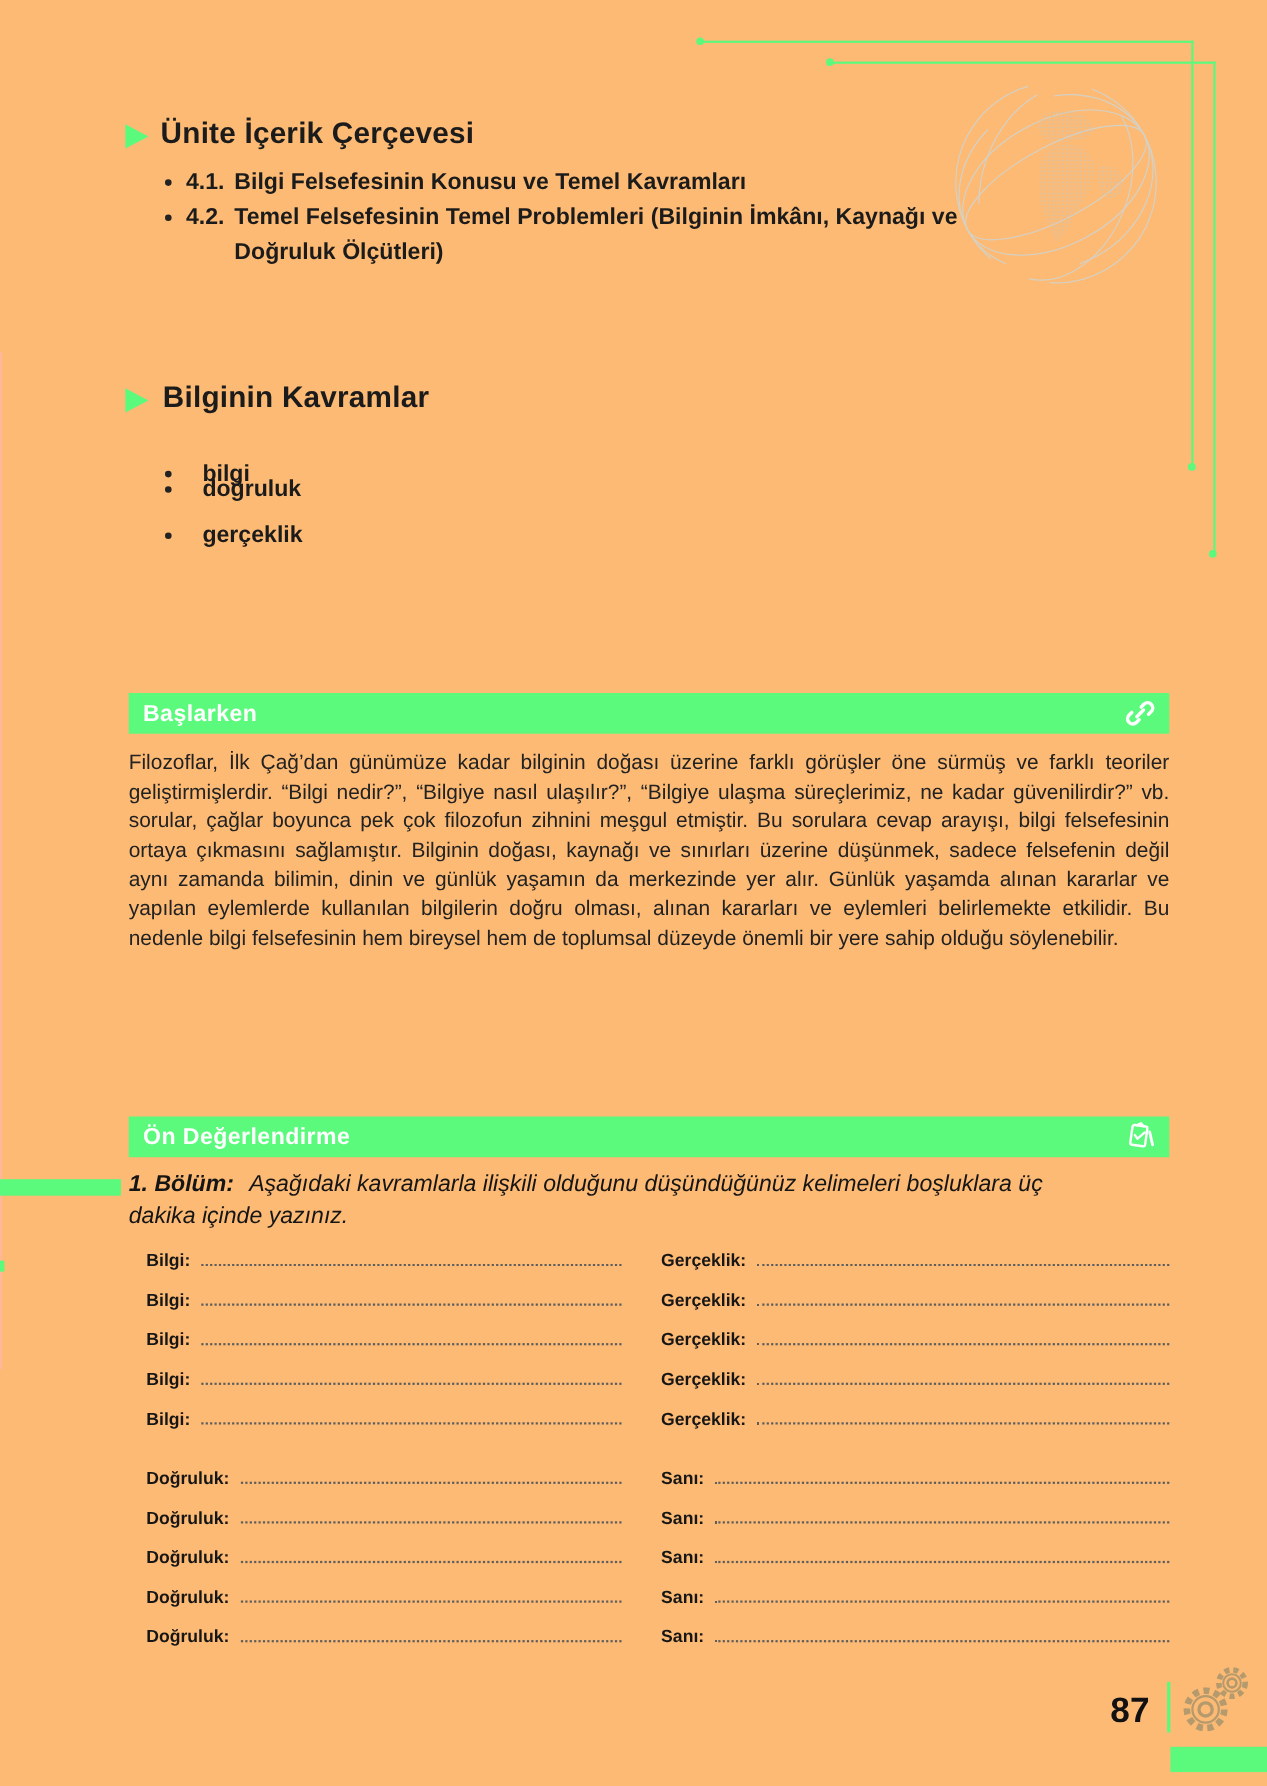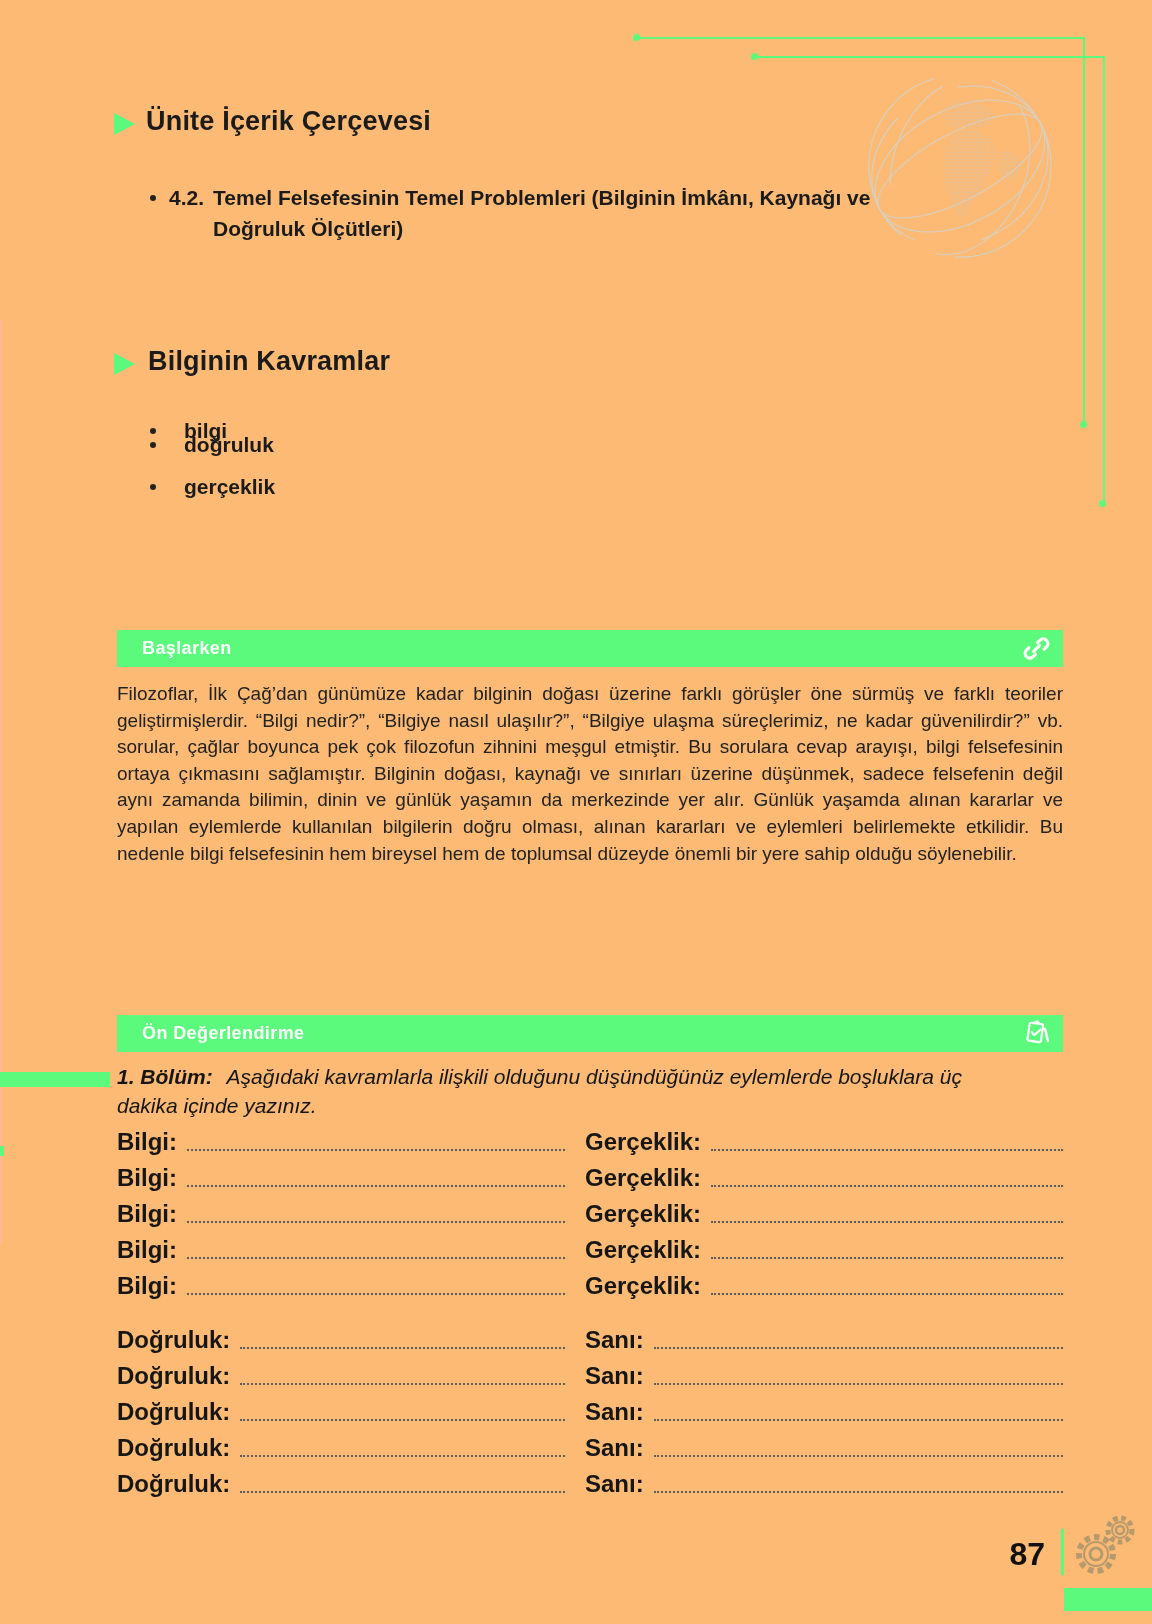--- a/index.html
+++ b/index.html
@@ -24,36 +24,36 @@
   .bdot{flex:0 0 auto;width:6px;height:6px;border-radius:50%;background:#222;margin:13px 13px 0 0;}
   .toc-num{margin-right:9px;white-space:nowrap;}
   .toc-txt{width:740px;}
 
   .kc-row{position:absolute;left:150px;display:flex;align-items:center;height:30px;
           font-weight:700;font-size:21px;color:#1b1b1b;}
   .kc-row .bdot{margin:0 28px 0 0;}
 
   .banner{position:absolute;left:117px;width:946px;height:37px;background:#5BFA7D;
           display:flex;align-items:center;box-sizing:border-box;padding-left:13px;}
-  .banner-title{color:#ffffff;font-weight:700;font-size:18px;letter-spacing:.4px;margin-left:12px;}
+  .banner-title{color:#ffffff;font-weight:700;font-size:21px;letter-spacing:.4px;}
   .banner-icon{position:absolute;right:12px;top:4px;width:29px;height:29px;}
 
   .para{position:absolute;left:117px;top:681px;width:946px;font-size:19px;line-height:26.6px;
         text-align:justify;color:#222;}
 
   .left-accent-bar{position:absolute;left:0;top:1072px;width:110px;height:15px;background:#5BFA7D;}
 
   .part{position:absolute;left:117px;top:1062px;width:866px;font-size:21px;line-height:29px;color:#151515;}
   .part-label{font-weight:700;font-style:italic;margin-right:8px;}
   .part-instruction{font-style:italic;}
 
   .form-grid{position:absolute;left:117px;width:946px;display:grid;
              grid-template-columns:448px 478px;column-gap:20px;}
   .form-row{display:flex;align-items:flex-end;height:36px;}
-  .form-label{font-weight:700;font-size:24px;color:#161616;white-space:nowrap;padding-bottom:2px;}
+  .form-label{font-weight:700;font-size:16px;color:#161616;white-space:nowrap;padding-bottom:2px;margin-left:16px;}
   .fill-line{flex:1;border-bottom:2px dotted #5d5d5d;margin:0 0 7px 10px;}
 
   .page-num{position:absolute;left:993px;top:1536px;width:52px;text-align:right;
             font-weight:700;font-size:32px;color:#111;}
   .footer-vline{position:absolute;left:1061px;top:1529px;width:3px;height:46px;background:#5BFA7D;}
   .gears{position:absolute;left:1070px;top:1508px;}
   .footer-accent-bar{position:absolute;left:1064px;top:1588px;width:88px;height:23px;background:#5BFA7D;}
 
   .globe{position:absolute;left:862px;top:68px;}
 </style>
@@ -90,20 +90,25 @@
     <g fill="url(#gd)">
       <path d="M88 38 C100 30 118 32 128 40 C140 48 134 58 124 60 C112 62 96 66 88 58 C80 50 80 44 88 38 Z"></path>
       <path d="M96 66 C112 60 130 66 134 80 C138 96 128 112 120 126 C114 138 106 150 100 156 C96 142 86 128 84 112 C82 96 84 74 96 66 Z"></path>
       <path d="M140 86 C150 82 160 88 162 98 C164 108 156 116 148 114 C140 112 134 94 140 86 Z"></path>
     </g>
   </svg>
 
   <div class="tri" style="left:114px;top:113px;"></div>
   <div class="h-title" style="left:146px;top:106px;">Ünite İçerik Çerçevesi</div>
 
+  <div class="toc-row" style="top:150px;">
+    <span class="bdot"></span>
+    <span class="toc-num">4.1.</span>
+    <span class="toc-txt">Bilgi Felsefesinin Konusu ve Temel Kavramları</span>
+  </div>
   <div class="toc-row" style="top:182px;">
     <span class="bdot"></span>
     <span class="toc-num">4.2.</span>
     <span class="toc-txt">Temel Felsefesinin Temel Problemleri (Bilginin İmkânı, Kaynağı ve Doğruluk Ölçütleri)</span>
   </div>
 
   <div class="tri" style="left:114px;top:353px;"></div>
   <div class="h-title" style="left:148px;top:346px;">Bilginin Kavramlar</div>
 
   <div class="kc-row" style="top:373px;margin-top:43px;">
@@ -139,21 +144,21 @@
         <path d="M11 5 l4 -2.5 l3 2.5"></path>
       </g>
       <path d="M25.5 11 L28.5 24" stroke-width="2.8"></path>
     </svg>
   </div>
 
   <div class="left-accent-bar"></div>
 
   <div class="part">
     <span class="part-label">1. Bölüm:</span>
-    <span class="part-instruction">Aşağıdaki kavramlarla ilişkili olduğunu düşündüğünüz eylemlerde boşluklara üç dakika içinde yazınız.</span>
+    <span class="part-instruction">Aşağıdaki kavramlarla ilişkili olduğunu düşündüğünüz kelimeleri boşluklara üç dakika içinde yazınız.</span>
   </div>
 
   <div class="form-grid" style="top:1122px;">
     <div class="form-row">
       <span class="form-label">Bilgi:</span>
       <span class="fill-line"></span>
     </div>
     <div class="form-row">
       <span class="form-label">Gerçeklik:</span>
       <span class="fill-line"></span>

